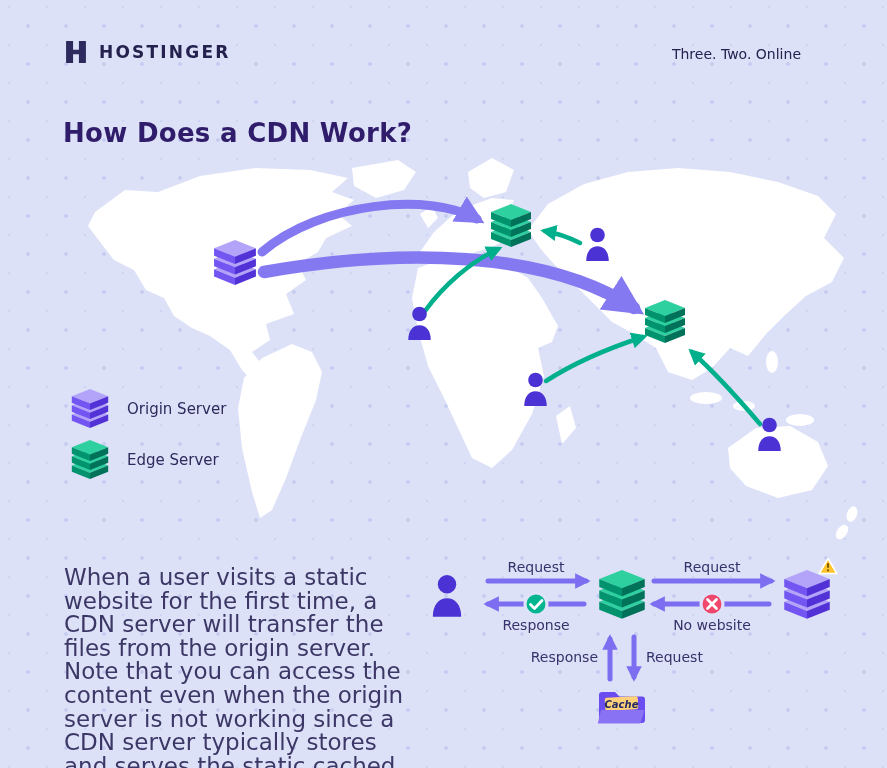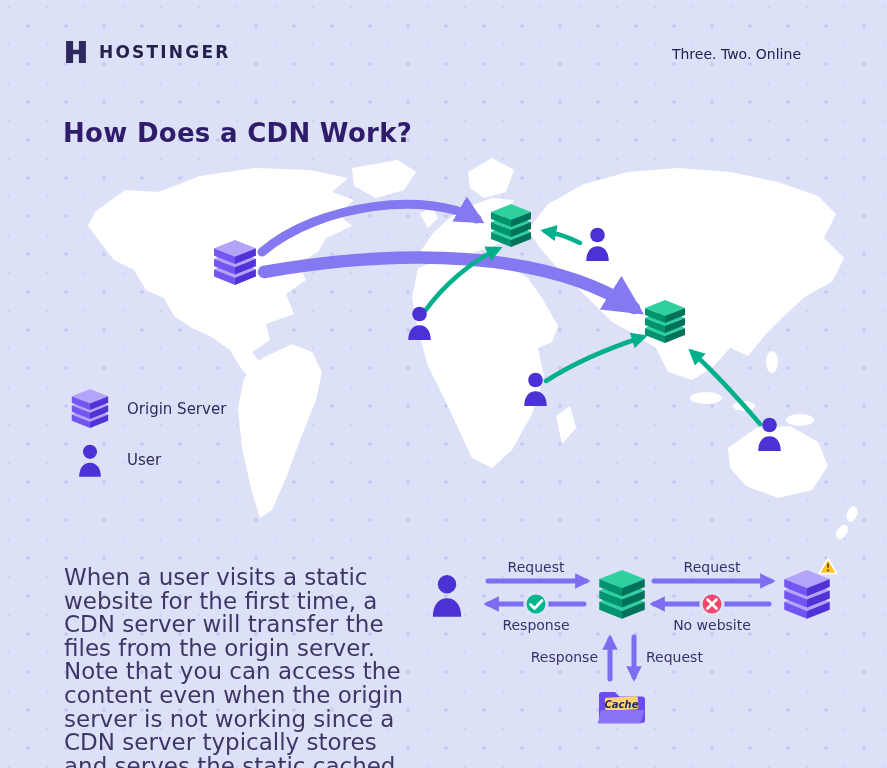--- a/index.html
+++ b/index.html
@@ -161,25 +161,25 @@
     <div class="legend-row">
       <span class="legend-ic">
           <svg width="40" height="40" viewBox="0 0 44 44">
             <use href="#sym-server-purple"></use>
           </svg>
         </span>
       <span class="legend-label">Origin Server</span>
     </div>
     <div class="legend-row">
       <span class="legend-ic">
-          <svg width="26" height="33" viewBox="0 0 24 30">
-            <use href="#sym-user"></use>
+          <svg width="40" height="40" viewBox="0 0 44 44">
+            <use href="#sym-server-green"></use>
           </svg>
         </span>
-      <span class="legend-label">User</span>
+      <span class="legend-label">Edge Server</span>
     </div>
   </div>
 
   <p class="desc">When a user visits a static website for the first time, a CDN server will transfer the files from the origin server. Note that you can access the content even when the origin server is not working since a CDN server typically stores and serves the static cached data.</p>
 
   <svg class="abs" style="left:430px;top:574px" width="34" height="43" viewBox="0 0 24 30">
       <use href="#sym-user"></use>
     </svg>
   <svg class="abs" style="left:597px;top:570px" width="50" height="50" viewBox="0 0 44 44">
       <use href="#sym-server-green"></use>

